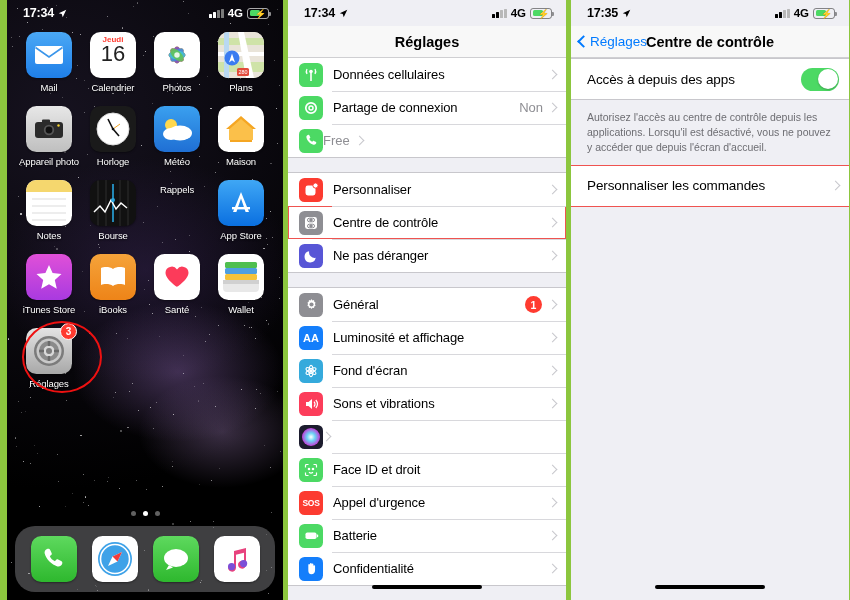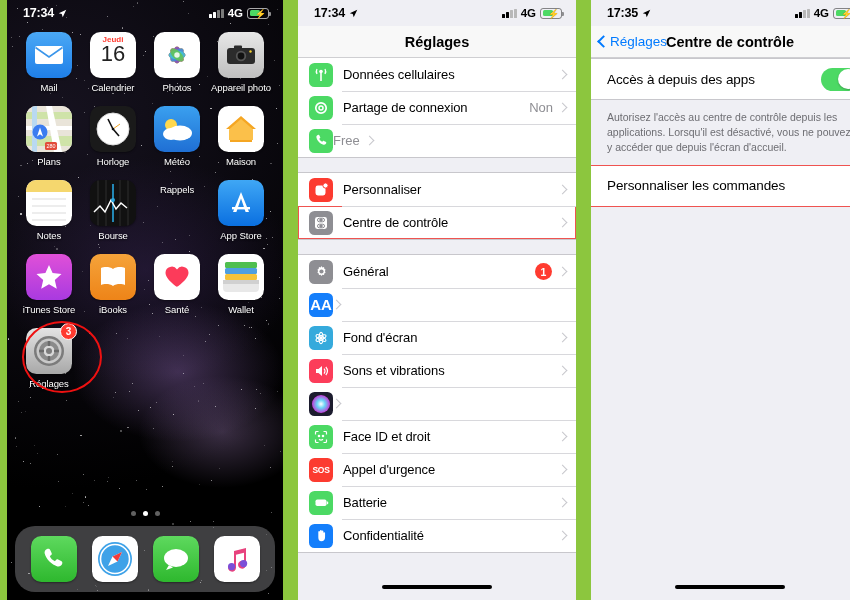--- a/index.html
+++ b/index.html
@@ -7,21 +7,21 @@
     width: 850px; height: 600px;
     background: #8cc63e;
     font-family: "Liberation Sans", sans-serif;
     overflow: hidden;
   }
   .stage {
     position: relative;
     width: 850px; height: 583px;
     background: #8cc63e;
     display: flex;
-    gap: 15px;
+    gap: 5px;
     padding: 0 0 0 7px;
   }
   .panel {
     position: relative;
     height: 600px;
     overflow: hidden;
     flex: 0 0 auto;
   }
   #panel-home { width: 276px; background: #000; }
   #panel-settings { width: 278px; background: #efeff4; }
@@ -526,51 +526,51 @@
                 <circle r="3.2" fill="#fff" opacity=".85"></circle>
               </g>
             </svg>
           </div>
         </div>
         <div class="applabel">Photos</div>
       </div>
 
       <div class="appcell">
         <div class="iconwrap">
-          <div class="appicon" style="background:linear-gradient(#e7e7e7,#bfbfbf)">
-            <svg width="32" height="24" viewBox="0 0 32 24">
-                <rect x="2" y="5" width="28" height="16" rx="3" fill="#2b2b2b"></rect>
-                <rect x="9" y="2.5" width="8" height="3.5" rx="1" fill="#2b2b2b"></rect>
-                <circle cx="16" cy="13" r="5.2" fill="#555"></circle>
-                <circle cx="16" cy="13" r="3.4" fill="#111"></circle>
-                <circle cx="25.5" cy="8.5" r="1.2" fill="#f5d130"></circle>
-              </svg>
-          </div>
-        </div>
-        <div class="applabel">Appareil photo</div>
-      </div>
-
-      <div class="appcell">
-        <div class="iconwrap">
           <div class="appicon" style="background:#eae6dd">
             <svg width="46" height="46" viewBox="0 0 46 46">
               <rect width="46" height="46" fill="#e9e4d9"></rect>
               <path d="M0 6h46v7H0z" fill="#cfe3a8"></path>
               <path d="M0 30h46v10H0z" fill="#cfe3a8"></path>
               <path d="M26 0l10 46H28L20 0z" fill="#fff"></path>
               <path d="M0 20h46v4H0z" fill="#fff"></path>
               <path d="M6 0h5v46H6z" fill="#b9d9f2"></path>
               <circle cx="14" cy="26" r="7.5" fill="#3b7cf0"></circle>
               <path d="M14 21.5l3 9-3-2.2-3 2.2z" fill="#fff"></path>
               <rect x="19" y="36" width="12" height="8" rx="1.6" fill="#e24b3a"></rect>
               <text x="25" y="42.3" font-size="5.4" fill="#fff" text-anchor="middle" font-family="Liberation Sans">280</text>
             </svg>
           </div>
         </div>
         <div class="applabel">Plans</div>
+      </div>
+
+      <div class="appcell">
+        <div class="iconwrap">
+          <div class="appicon" style="background:linear-gradient(#e7e7e7,#bfbfbf)">
+            <svg width="32" height="24" viewBox="0 0 32 24">
+                <rect x="2" y="5" width="28" height="16" rx="3" fill="#2b2b2b"></rect>
+                <rect x="9" y="2.5" width="8" height="3.5" rx="1" fill="#2b2b2b"></rect>
+                <circle cx="16" cy="13" r="5.2" fill="#555"></circle>
+                <circle cx="16" cy="13" r="3.4" fill="#111"></circle>
+                <circle cx="25.5" cy="8.5" r="1.2" fill="#f5d130"></circle>
+              </svg>
+          </div>
+        </div>
+        <div class="applabel">Appareil photo</div>
       </div>
 
       <div class="appcell">
         <div class="iconwrap">
           <div class="appicon" style="background:#1a1a1a">
             <svg width="40" height="40" viewBox="0 0 40 40">
                 <circle cx="20" cy="20" r="16" fill="#fff"></circle>
                 <circle cx="20" cy="20" r="16" fill="none" stroke="#ddd" stroke-width="1"></circle>
                 <line x1="20" y1="20" x2="26" y2="27" stroke="#111" stroke-width="1.6"></line>
                 <line x1="20" y1="20" x2="15" y2="10" stroke="#111" stroke-width="1.6"></line>
@@ -851,38 +851,48 @@
               <rect x="2" y="2" width="12" height="12" rx="2.4" fill="#fff"></rect>
               <circle cx="8" cy="5" r="1.8" fill="#8e8e93"></circle>
               <circle cx="8" cy="11" r="1.8" fill="#8e8e93"></circle>
               <rect x="4.5" y="3.2" width="7" height="3.6" rx="1.8" fill="none" stroke="#8e8e93" stroke-width="1"></rect>
               <rect x="4.5" y="9.2" width="7" height="3.6" rx="1.8" fill="none" stroke="#8e8e93" stroke-width="1"></rect>
             </svg>
         </span>
         <span class="rowlabel">Centre de contrôle</span>
         <span class="chev"></span>
       </div>
+      <div class="row">
+        <span class="sicon" style="background:#5856d6">
+          <svg width="15" height="15" viewBox="0 0 16 16">
+              <path d="M12.5 10.5A6 6 0 0 1 5.5 3.5a6 6 0 1 0 7 7z" fill="#fff"></path>
+            </svg>
+        </span>
+        <span class="rowlabel">Ne pas déranger</span>
+        <span class="chev"></span>
+      </div>
     </div>
 
     <div class="gap"></div>
 
     <div class="listgroup">
       <div class="row">
         <span class="sicon" style="background:#8e8e93">
           <svg width="15" height="15" viewBox="0 0 16 16">
               <path d="M8 2.2l1 1.4 1.7-.3.3 1.7 1.4 1-.8 1.5.8 1.5-1.4 1-.3 1.7-1.7-.3-1 1.4-1-1.4-1.7.3-.3-1.7-1.4-1 .8-1.5-.8-1.5 1.4-1 .3-1.7 1.7.3z" fill="#fff"></path>
               <circle cx="8" cy="8" r="2.2" fill="#8e8e93"></circle>
             </svg>
         </span>
         <span class="rowlabel">Général</span>
         <span class="rbadge">1</span>
         <span class="chev"></span>
       </div>
       <div class="row">
-        <span class="sicon" style="background:#147efb;font-size:15px">AA</span>
+        <span class="sicon" style="background:#147efb;font-size:11px">AA</span>
+        <span class="rowlabel">Luminosité et affichage</span>
         <span class="chev"></span>
       </div>
       <div class="row">
         <span class="sicon" style="background:#35aadc">
           <svg width="16" height="16" viewBox="0 0 16 16">
               <g fill="none" stroke="#fff" stroke-width="1.1">
                 <ellipse cx="8" cy="8" rx="2" ry="5.6"></ellipse>
                 <ellipse cx="8" cy="8" rx="2" ry="5.6" transform="rotate(60 8 8)"></ellipse>
                 <ellipse cx="8" cy="8" rx="2" ry="5.6" transform="rotate(120 8 8)"></ellipse>
               </g>

